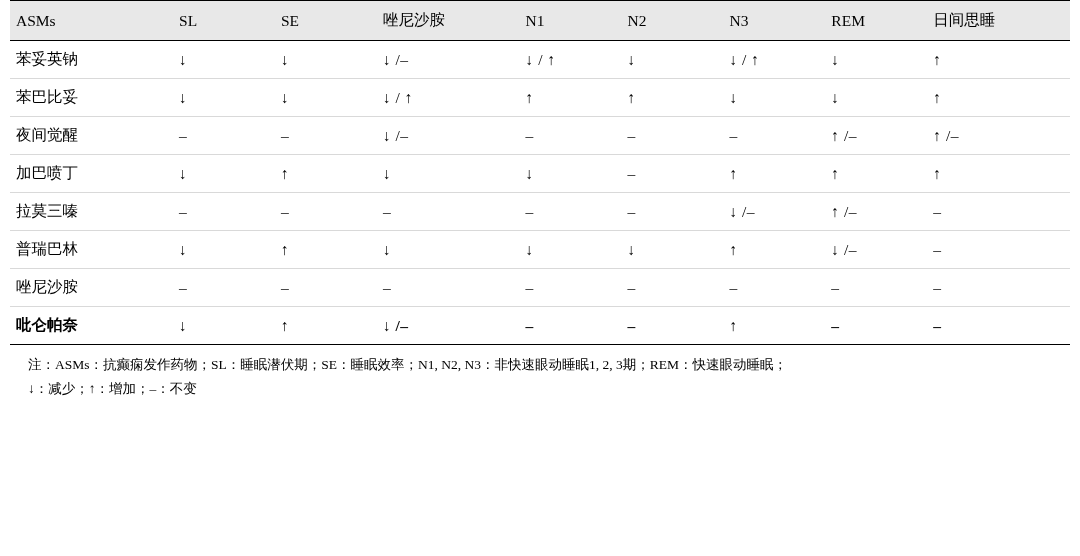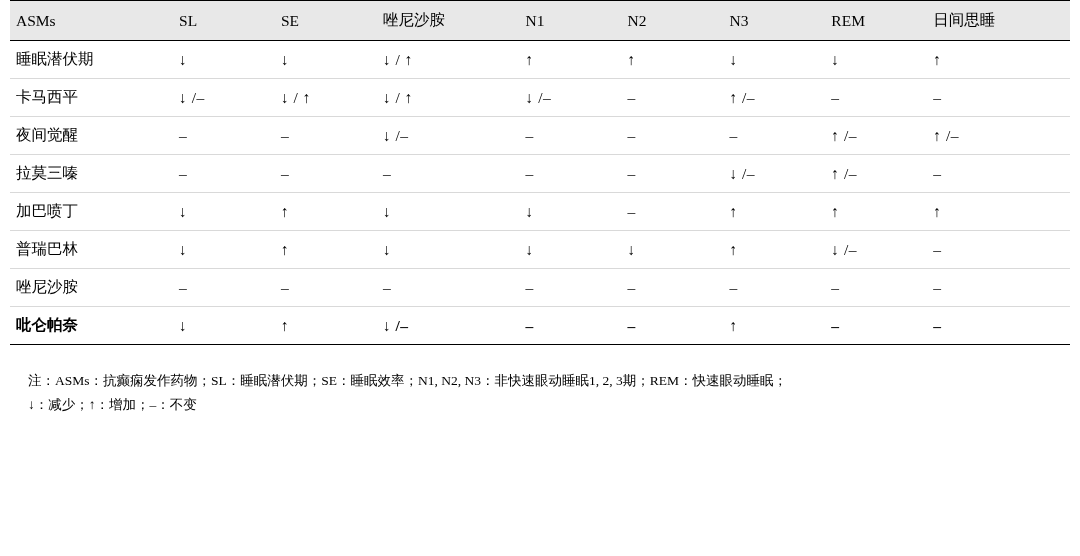--- a/index.html
+++ b/index.html
@@ -50,21 +50,21 @@
     border-bottom: 1.6px solid #000000;
     font-weight: bold;
   }
   col.c-name { width: 160px; }
   col.c-d { width: 100px; }
   col.c-wide { width: 140px; }
   .cell-val {
     letter-spacing: 0.5px;
   }
   .note {
-    margin-top: 24px;
+    margin-top: 8px;
     padding-left: 18px;
     font-size: 13.5px;
     line-height: 1.75;
   }
   .note div {
     white-space: nowrap;
   }
 </style>
 </head>
 <body>
@@ -90,73 +90,73 @@
         <th>唑尼沙胺</th>
         <th>N1</th>
         <th>N2</th>
         <th>N3</th>
         <th>REM</th>
         <th>日间思睡</th>
       </tr>
     </thead>
     <tbody>
       <tr>
-        <td>睡眠潜伏期</td>
+        <td>苯妥英钠</td>
+        <td class="cell-val">↓</td>
+        <td class="cell-val">↓</td>
+        <td class="cell-val">↓ /–</td>
+        <td class="cell-val">↓ / ↑</td>
+        <td class="cell-val">↓</td>
+        <td class="cell-val">↓ / ↑</td>
+        <td class="cell-val">↓</td>
+        <td class="cell-val">↑</td>
+      </tr>
+      <tr>
+        <td>苯巴比妥</td>
         <td class="cell-val">↓</td>
         <td class="cell-val">↓</td>
         <td class="cell-val">↓ / ↑</td>
         <td class="cell-val">↑</td>
         <td class="cell-val">↑</td>
         <td class="cell-val">↓</td>
         <td class="cell-val">↓</td>
         <td class="cell-val">↑</td>
-      </tr>
-      <tr>
-        <td>卡马西平</td>
-        <td class="cell-val">↓ /–</td>
-        <td class="cell-val">↓ / ↑</td>
-        <td class="cell-val">↓ / ↑</td>
-        <td class="cell-val">↓ /–</td>
-        <td class="cell-val">–</td>
-        <td class="cell-val">↑ /–</td>
-        <td class="cell-val">–</td>
-        <td class="cell-val">–</td>
       </tr>
       <tr>
         <td>夜间觉醒</td>
         <td class="cell-val">–</td>
         <td class="cell-val">–</td>
         <td class="cell-val">↓ /–</td>
         <td class="cell-val">–</td>
         <td class="cell-val">–</td>
         <td class="cell-val">–</td>
         <td class="cell-val">↑ /–</td>
         <td class="cell-val">↑ /–</td>
       </tr>
       <tr>
+        <td>加巴喷丁</td>
+        <td class="cell-val">↓</td>
+        <td class="cell-val">↑</td>
+        <td class="cell-val">↓</td>
+        <td class="cell-val">↓</td>
+        <td class="cell-val">–</td>
+        <td class="cell-val">↑</td>
+        <td class="cell-val">↑</td>
+        <td class="cell-val">↑</td>
+      </tr>
+      <tr>
         <td>拉莫三嗪</td>
         <td class="cell-val">–</td>
         <td class="cell-val">–</td>
         <td class="cell-val">–</td>
         <td class="cell-val">–</td>
         <td class="cell-val">–</td>
         <td class="cell-val">↓ /–</td>
         <td class="cell-val">↑ /–</td>
         <td class="cell-val">–</td>
-      </tr>
-      <tr>
-        <td>加巴喷丁</td>
-        <td class="cell-val">↓</td>
-        <td class="cell-val">↑</td>
-        <td class="cell-val">↓</td>
-        <td class="cell-val">↓</td>
-        <td class="cell-val">–</td>
-        <td class="cell-val">↑</td>
-        <td class="cell-val">↑</td>
-        <td class="cell-val">↑</td>
       </tr>
       <tr>
         <td>普瑞巴林</td>
         <td class="cell-val">↓</td>
         <td class="cell-val">↑</td>
         <td class="cell-val">↓</td>
         <td class="cell-val">↓</td>
         <td class="cell-val">↓</td>
         <td class="cell-val">↑</td>
         <td class="cell-val">↓ /–</td>

